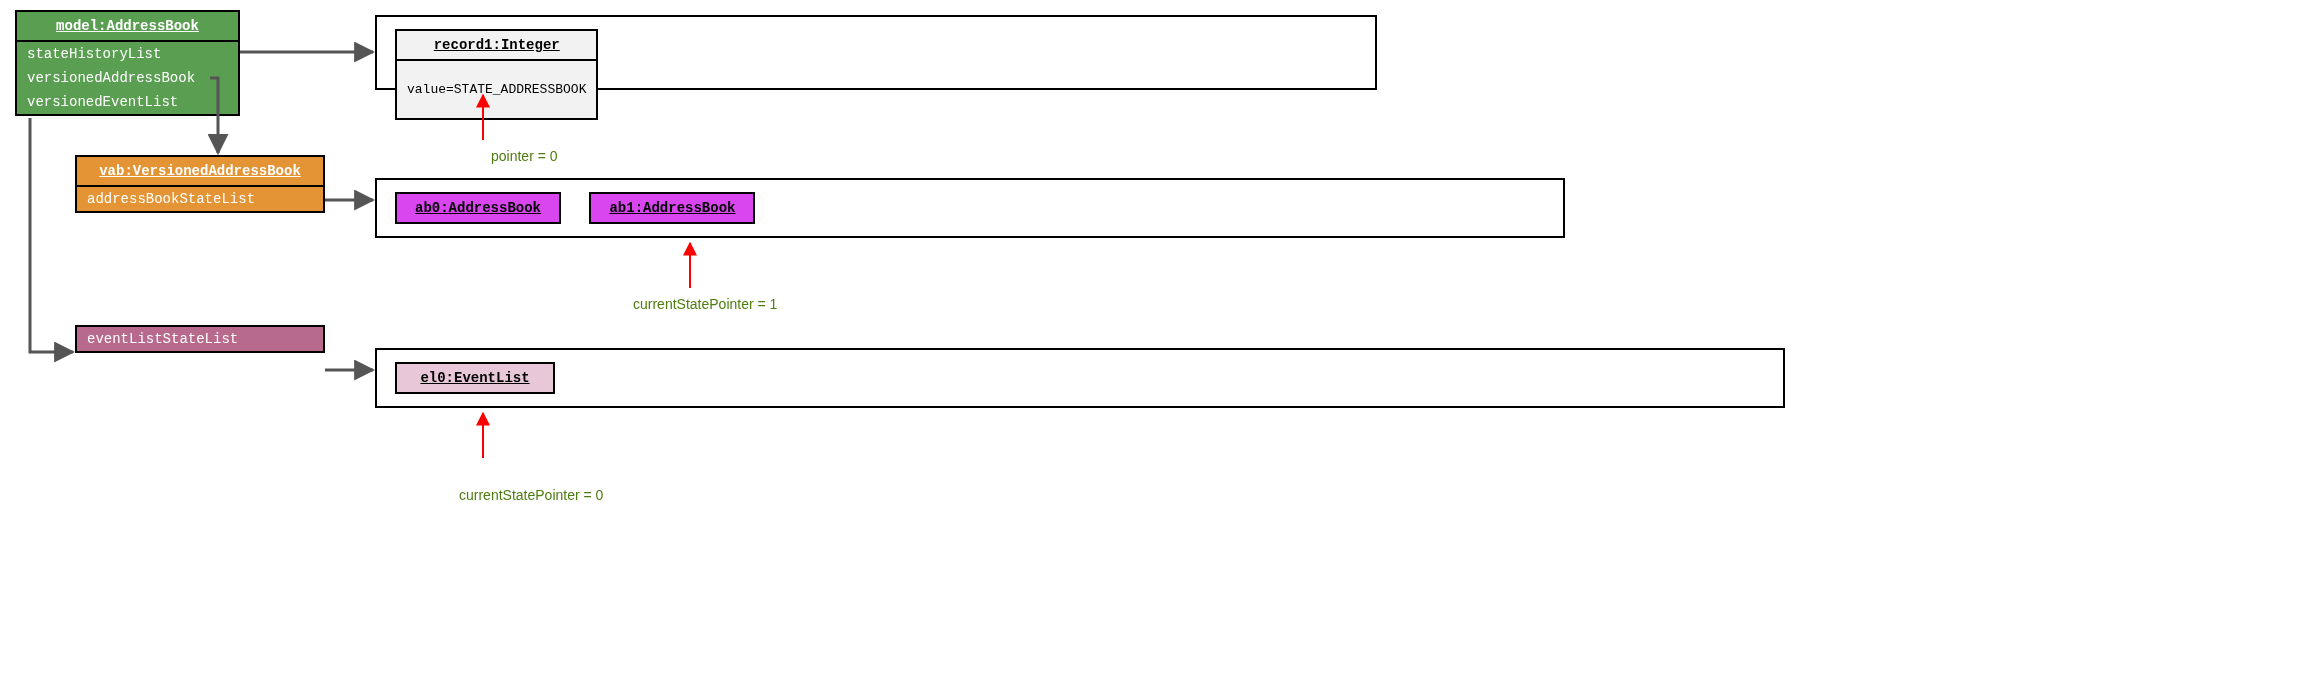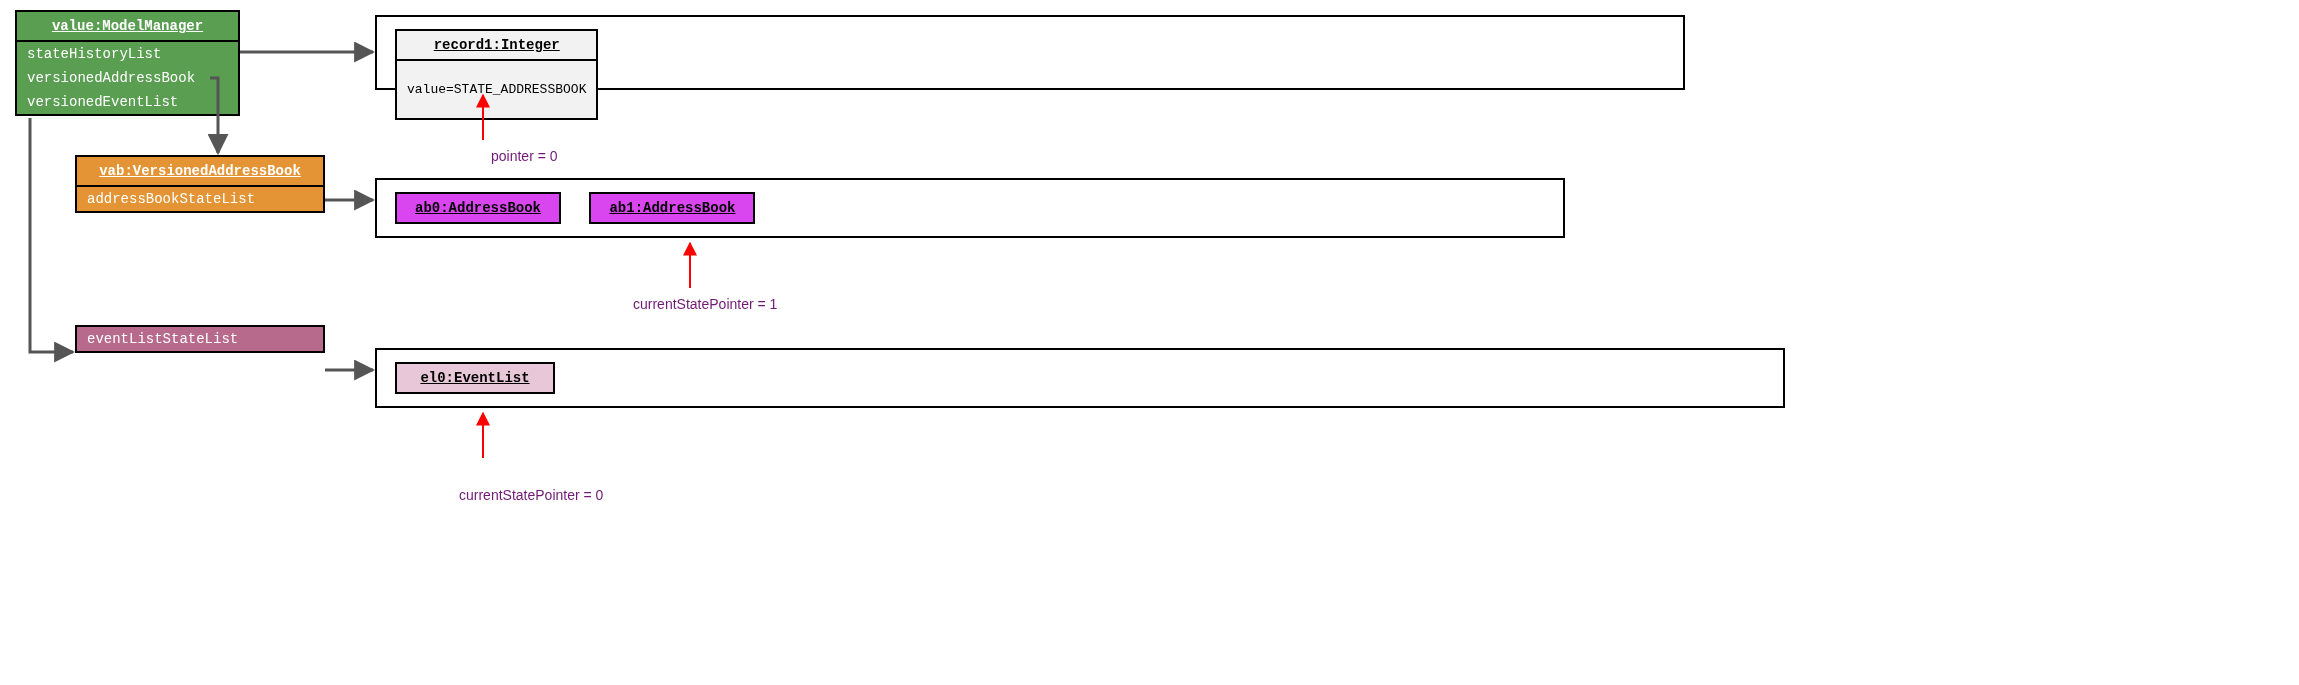--- a/index.html
+++ b/index.html
@@ -57,50 +57,50 @@
   }
   .small-attr {
     padding: 21px 10px;
     border-top: 2px solid #000;
     font-size: 13px;
   }
   .pointer-label {
     position: absolute;
     font-family: Arial, sans-serif;
     font-size: 14px;
-    color: #701a75;
+    color: #4d7c0f;
     padding-left: 41px;
   }
   svg.arrows {
     position: absolute;
     top: 0;
     left: 0;
     pointer-events: none;
   }
 </style>
 </head>
 <body>
 
 <div class="obj-box green" style="left:15px; top:10px; width:225px;">
-  <div class="obj-title">value:ModelManager</div>
+  <div class="obj-title">model:AddressBook</div>
   <div class="obj-attr">stateHistoryList</div>
   <div class="obj-attr">versionedAddressBook</div>
   <div class="obj-attr">versionedEventList</div>
 </div>
 
 <div class="obj-box orange" style="left:75px; top:155px; width:250px;">
   <div class="obj-title">vab:VersionedAddressBook</div>
   <div class="obj-attr">addressBookStateList</div>
 </div>
 
 <div class="obj-box pink" style="left:75px; top:325px; width:250px;">
   <div class="obj-attr">eventListStateList</div>
 </div>
 
-<div class="list-container" style="left:375px; top:15px; width:1310px; height:75px;">
+<div class="list-container" style="left:375px; top:15px; width:1002px; height:75px;">
   <div class="small-obj grey">
     <div class="small-title">record1:Integer</div>
     <div class="small-attr">value=STATE_ADDRESSBOOK</div>
   </div>
 </div>
 
 <div class="list-container" style="left:375px; top:178px; width:1190px; height:60px;">
   <div class="small-obj yellow">
     <div class="small-title">ab0:AddressBook</div>
   </div>

